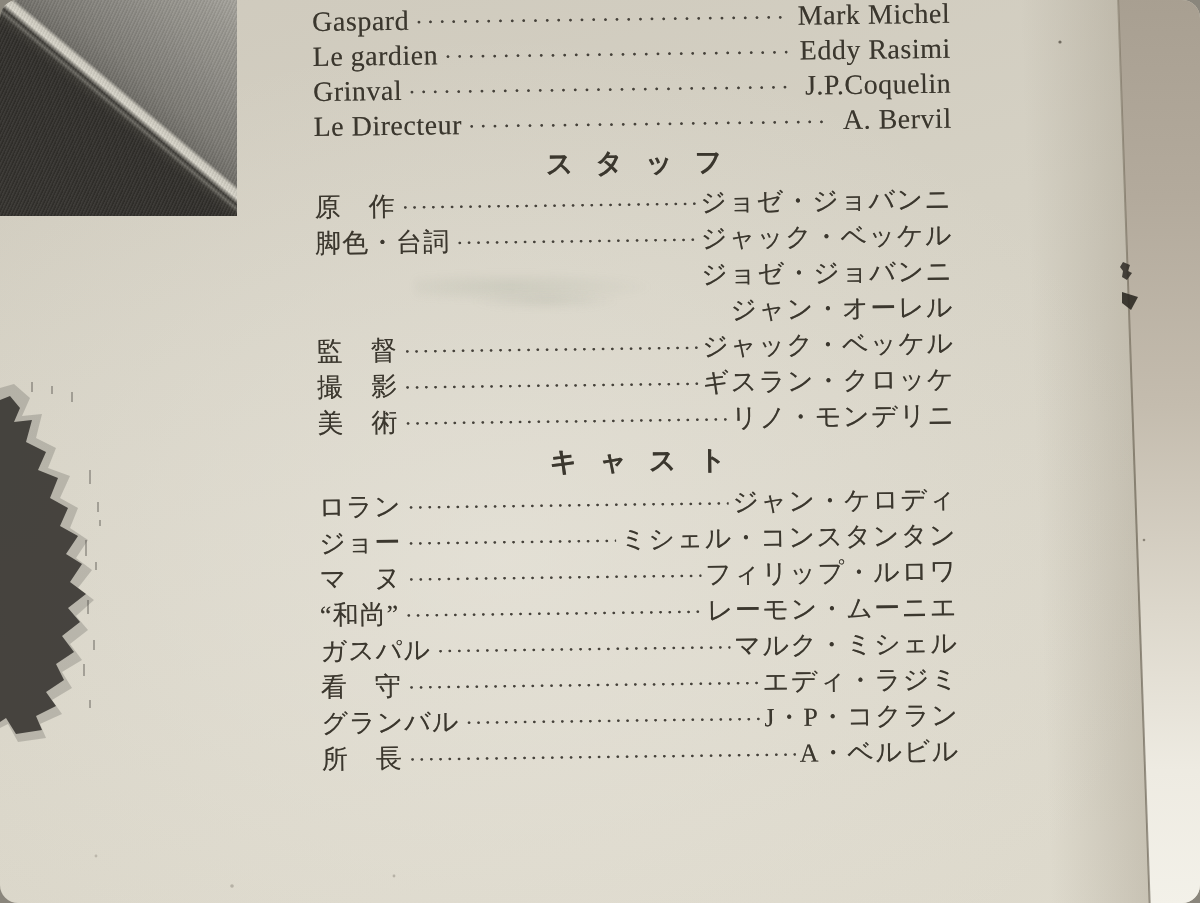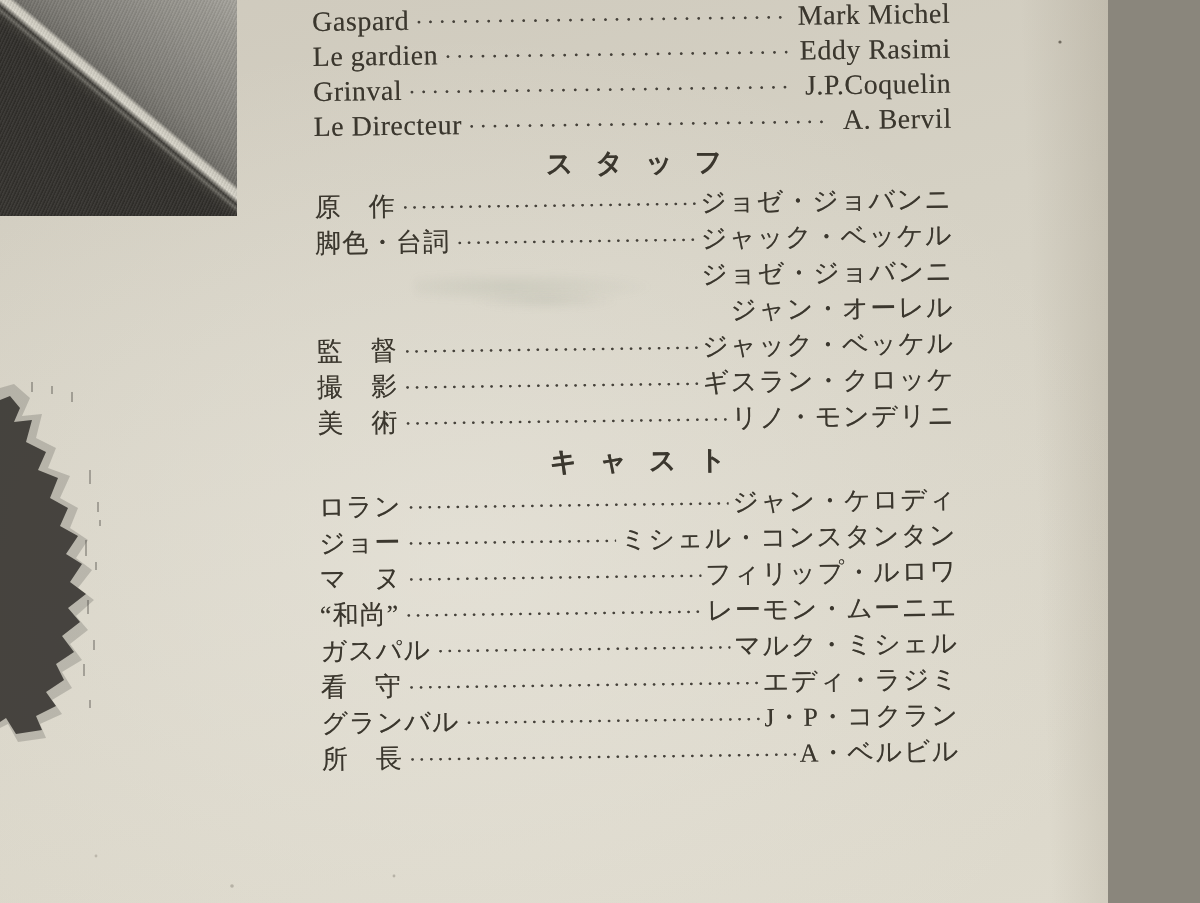--- a/index.html
+++ b/index.html
@@ -4,25 +4,26 @@
 <style>
   html, body {
     margin: 0; padding: 0;
     width: 1200px; height: 903px;
     overflow: hidden;
     background: #8a867c;
     font-family: "Liberation Serif", "DejaVu Serif", serif;
   }
   .page {
     position: relative;
-    width: 1108px; height: 903px;
+    width: 1200px; height: 903px;
     background:
       radial-gradient(ellipse 900px 700px at 42% 62%, rgba(236,233,224,0.55), rgba(0,0,0,0) 75%),
       linear-gradient(168deg, #cfcabd 0%, #d5d1c4 35%, #dad6c9 70%, #dedacd 100%);
     overflow: hidden;
+    border-radius: 18px;
   }
 
   
   .photo-tl {
     position: absolute; left: 0; top: 0;
     width: 237px; height: 216px;
     background: linear-gradient(40deg,
       #34322e 0%, #312f2b 46%, #3a3833 48.5%,
       #6a6861 49.6%, #3d3b36 50.6%,
       #d8d5ca 52.2%, #cdcabf 54.0%,

